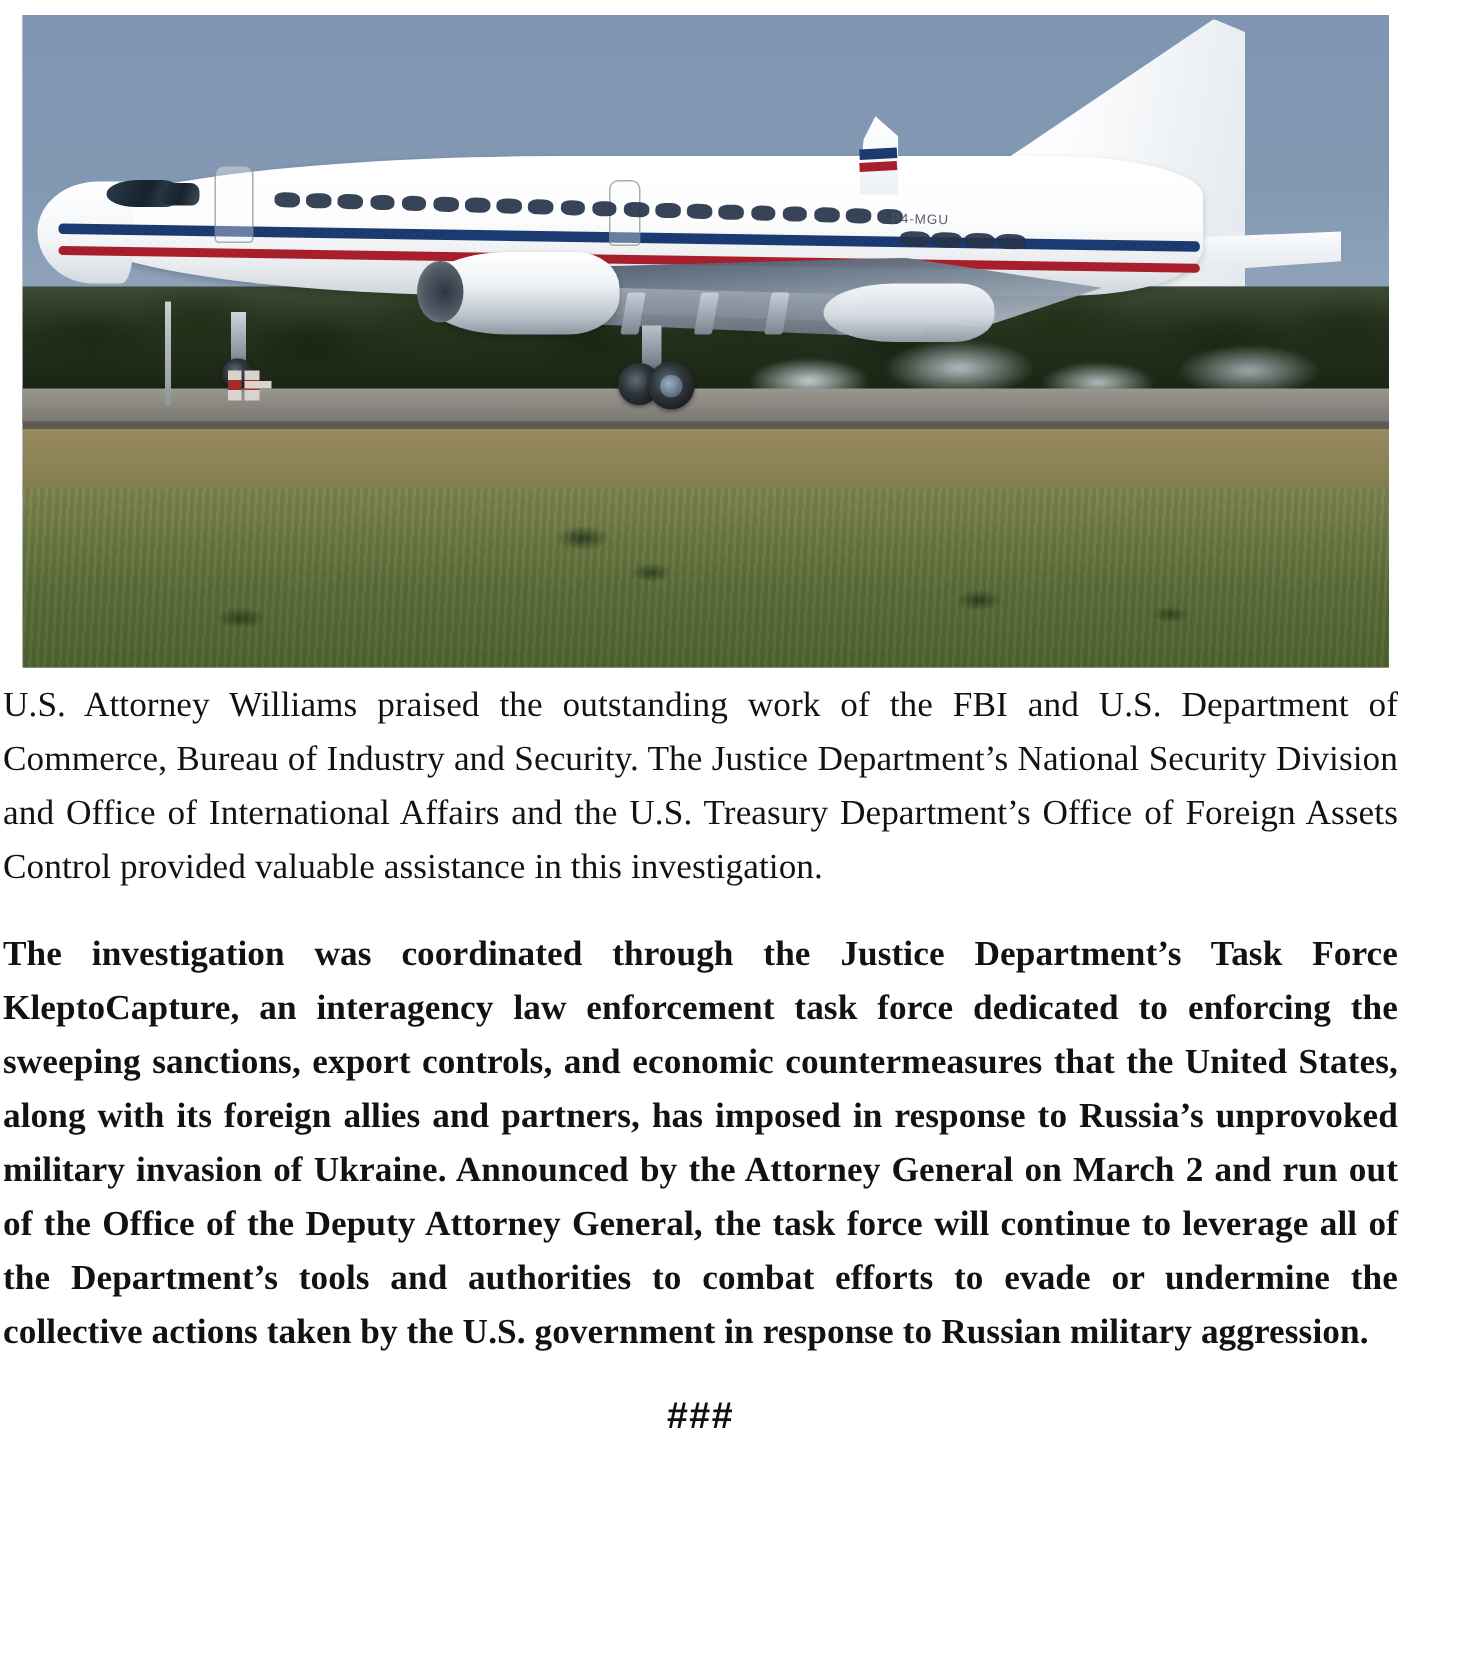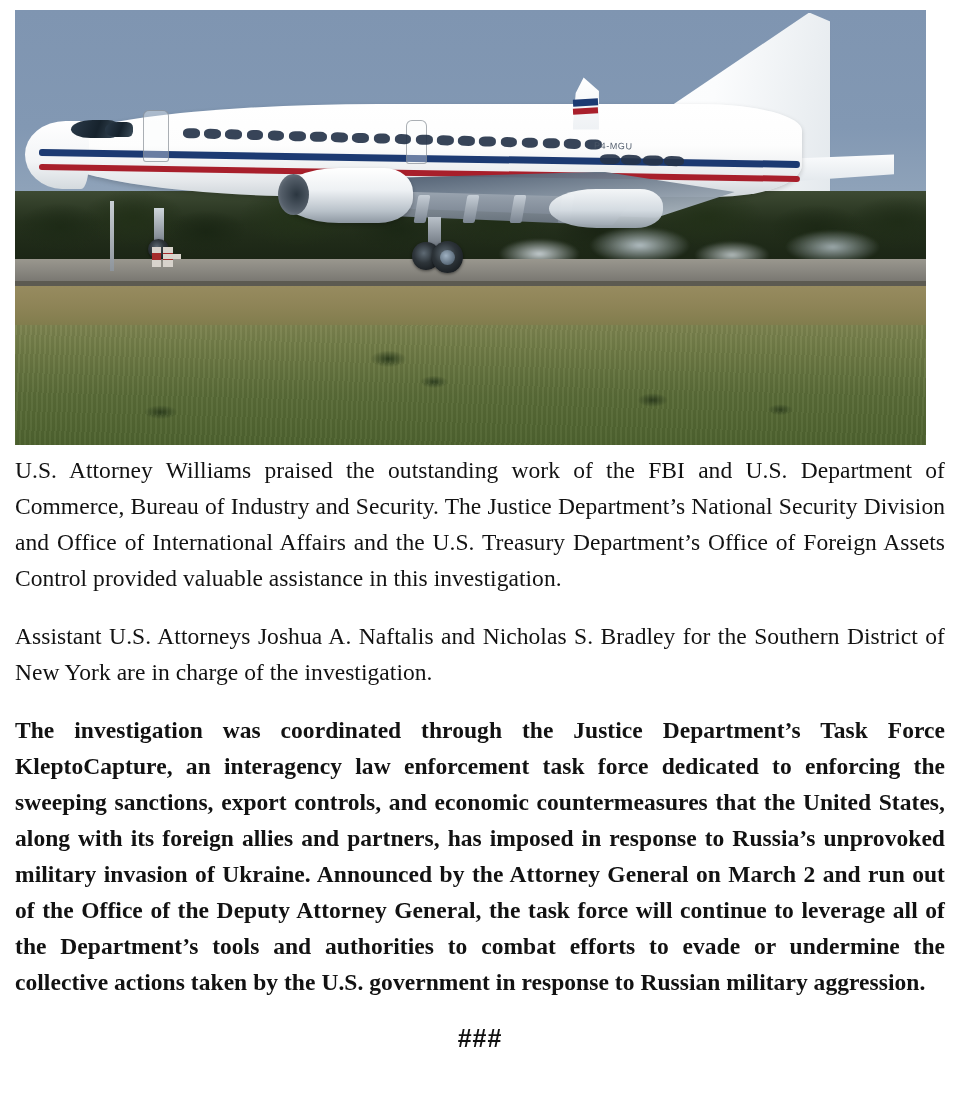--- a/index.html
+++ b/index.html
@@ -313,21 +313,21 @@
   .mk1 { left: 15.0%; }
   .mk2 { left: 16.3%; }
   .sign {
     position: absolute; left: 16.2%; top: 56.0%; width: 2.0%; height: 1.2%;
     background: #d9d5cd;
   }
 
   
   .article {
     position: absolute;
-    left: 15px;
+    left: 2px;
     top: 452px;
     width: 930px;
   }
   .article p {
     margin: 0 0 22px 0;
     font-size: 23.5px;
     line-height: 36px;
     text-align: justify;
     text-justify: inter-word;
     letter-spacing: 0.05px;
@@ -430,18 +430,17 @@
 
       <div class="pole"></div>
       <div class="marker mk1"></div>
       <div class="marker mk2"></div>
       <div class="sign"></div>
     </div>
   </figure>
 
   <article class="article">
     <p>U.S. Attorney Williams praised the outstanding work of the FBI and U.S. Department of Commerce, Bureau of Industry and Security. The Justice Department’s National Security Division and Office of International Affairs and the U.S. Treasury Department’s Office of Foreign Assets Control provided valuable assistance in this investigation.</p>
-    <p>Assistant U.S. Attorneys Joshua A. Naftalis and Nicholas S. Bradley for the Southern District of New York are in charge of the investigation.</p>
     <p>The investigation was coordinated through the Justice Department’s Task Force KleptoCapture, an interagency law enforcement task force dedicated to enforcing the sweeping sanctions, export controls, and economic countermeasures that the United States, along with its foreign allies and partners, has imposed in response to Russia’s unprovoked military invasion of Ukraine. Announced by the Attorney General on March 2 and run out of the Office of the Deputy Attorney General, the task force will continue to leverage all of the Department’s tools and authorities to combat efforts to evade or undermine the collective actions taken by the U.S. government in response to Russian military aggression.</p>
     <div class="endmark">###</div>
   </article>
 
 </div>
 
 </body></html>

